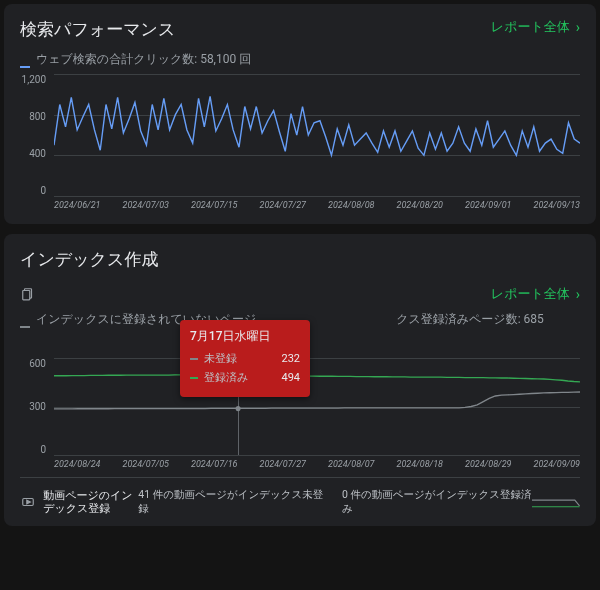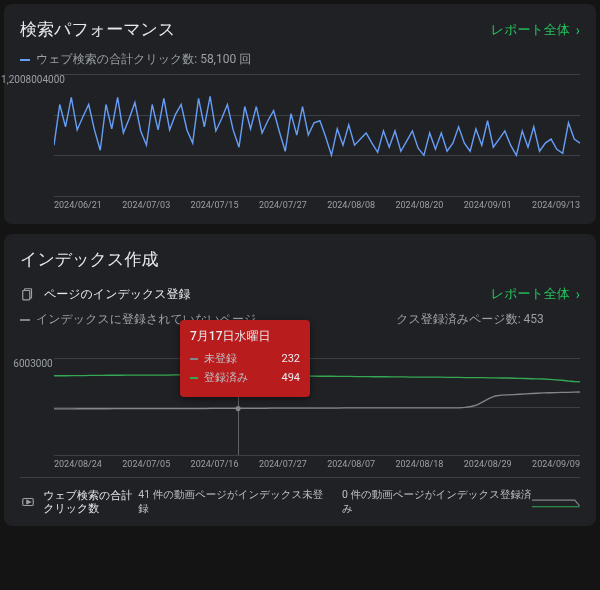--- a/index.html
+++ b/index.html
@@ -13,42 +13,42 @@
   }
   .card {
     background: #202124;
     border-radius: 8px;
     margin: 4px 4px 10px 4px;
     padding: 14px 16px 10px 16px;
   }
   .card-header {
     display: flex;
     justify-content: space-between;
-    align-items: center;
+    align-items: flex-start;
     margin-bottom: 10px;
   }
   .card-title {
     font-size: 17px;
     font-weight: 400;
     color: #e8eaed;
   }
   .report-link {
     display: flex;
     align-items: center;
     color: #22c55e;
     font-size: 13px;
     cursor: pointer;
   }
   .report-link .chev {
     margin-left: 6px;
     font-size: 14px;
   }
   .legend-row {
     display: flex;
-    align-items: center;
+    align-items: flex-end;
     font-size: 12px;
     color: #9aa0a6;
     margin-bottom: 6px;
   }
   .legend-swatch {
     width: 10px;
     height: 2px;
     margin-right: 6px;
   }
   .blue { background: #669df6; }
@@ -59,21 +59,22 @@
     height: 140px;
     width: 100%;
   }
   .y-axis {
     position: absolute;
     left: 0;
     top: 0;
     bottom: 18px;
     width: 30px;
     display: flex;
-    justify-content: center;
+    flex-direction: column;
+    justify-content: space-between;
     font-size: 10px;
     color: #9aa0a6;
     text-align: right;
     padding-right: 4px;
   }
   .plot {
     position: absolute;
     left: 34px;
     right: 0;
     top: 0;
@@ -88,21 +89,21 @@
     position: absolute;
     left: 34px;
     right: 0;
     bottom: 0;
     height: 14px;
     display: flex;
     justify-content: space-between;
     font-size: 9px;
     color: #9aa0a6;
   }
-  .x-axis span { white-space: nowrap; }
+  .x-axis span { white-space: nowrap; font-style: italic; }
   svg.lines {
     position: absolute;
     left: 0; top: 0;
     width: 100%;
     height: 100%;
   }
   
   .subrow {
     display: flex;
     align-items: center;
@@ -237,33 +238,32 @@
 <div class="card">
   <div class="card-title" style="margin-bottom:14px">インデックス作成</div>
 
   <div class="subrow">
     <span class="icon">
       <svg width="14" height="14" viewBox="0 0 24 24" fill="none" stroke="currentColor" stroke-width="2">
           <rect x="6" y="3" width="12" height="16" rx="1"></rect>
           <rect x="3" y="6" width="12" height="16" rx="1" fill="#202124"></rect>
         </svg>
     </span>
-    <span>ページのインデックス登録</span>
     <span class="spacer"></span>
     <div class="report-link">
       <span>レポート全体</span>
       <span class="chev">›</span>
     </div>
   </div>
 
   <div class="legend-row">
     <div class="legend-swatch gray"></div>
     <span class="legend-inline">インデックスに登録されていないページ</span>
     <span style="width:140px"></span>
-    <span class="legend-inline">クス登録済みページ数: 453</span>
+    <span class="legend-inline">クス登録済みページ数: 685</span>
   </div>
 
   <div class="chart-area2">
     <div class="tooltip">
       <div class="tt-title">7月17日水曜日</div>
       <div class="tt-row">
         <div class="sw gray"></div>
         <span>未登録</span>
         <span class="val">232</span>
       </div>
@@ -302,21 +302,21 @@
     </div>
   </div>
 
   <div class="bottom-row">
     <span class="icon">
       <svg width="14" height="14" viewBox="0 0 24 24" fill="none" stroke="currentColor" stroke-width="2">
           <rect x="3" y="6" width="18" height="12" rx="2"></rect>
           <polygon points="10,9 16,12 10,15" fill="currentColor"></polygon>
         </svg>
     </span>
-    <span class="label">ウェブ検索の合計クリック数</span>
+    <span class="label">動画ページのインデックス登録</span>
     <span style="">41 件の動画ページがインデックス未登録</span>
     <span style="margin-left:18px">0 件の動画ページがインデックス登録済み</span>
     <svg class="spark" viewBox="0 0 50 20">
       <polyline points="0,8 45,8 50,14" fill="none" stroke="#80868b" stroke-width="1.2"></polyline>
       <polyline points="0,15 50,15" fill="none" stroke="#34a853" stroke-width="1.2"></polyline>
     </svg>
   </div>
 </div>
 
 </body></html>

